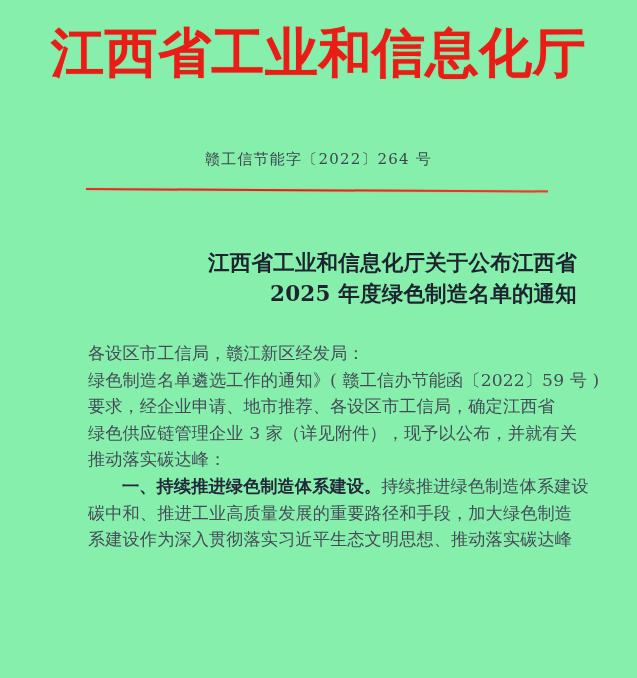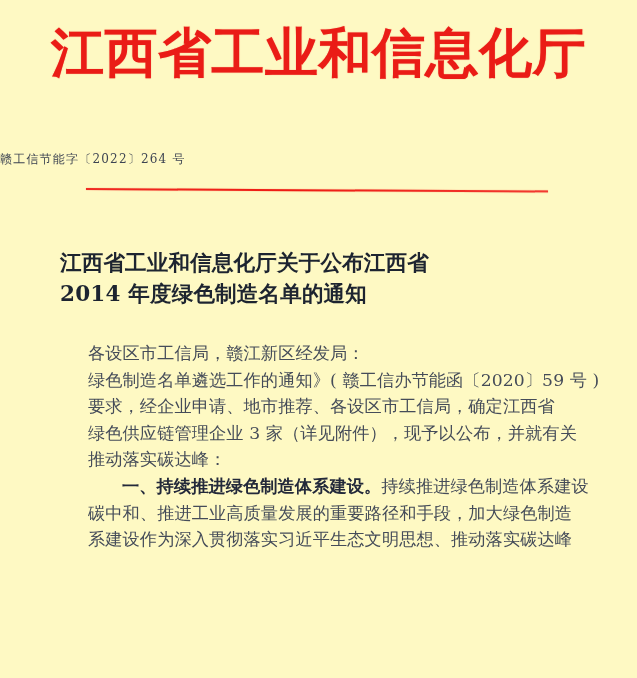--- a/index.html
+++ b/index.html
@@ -7,21 +7,21 @@
     padding: 0;
     background: #ffffff;
   }
   body {
     font-family: "DejaVu Serif", "Liberation Serif", serif;
   }
   .page {
     position: relative;
     width: 637px;
     height: 678px;
-    background: #fef9c3;
+    background: #86efac;
     overflow: hidden;
   }
 
   
   .masthead {
     position: absolute;
     left: 0;
     top: 22px;
     width: 637px;
     text-align: center;
@@ -37,23 +37,23 @@
     letter-spacing: 0.5px;
     text-shadow: 0 0 1px rgba(234,28,22,0.55);
   }
 
   
   .doc-number {
     position: absolute;
     left: 0;
     top: 148px;
     width: 637px;
-    text-align: left;
+    text-align: center;
     font-family: "DejaVu Serif", "Liberation Serif", serif;
-    font-size: 12px;
+    font-size: 15px;
     line-height: 22px;
     color: #3d4452;
     letter-spacing: 1.2px;
     white-space: nowrap;
   }
 
   
   .red-rule {
     position: absolute;
     left: 86px;
@@ -65,21 +65,21 @@
     transform-origin: left center;
     box-shadow: 0 0 1px rgba(240,40,32,0.6);
   }
 
   
   .doc-title {
     position: absolute;
     left: 60px;
     top: 247px;
     width: 517px;
-    text-align: left;
+    text-align: right;
     font-family: "DejaVu Serif", "Liberation Serif", serif;
     font-size: 21.5px;
     line-height: 31px;
     font-weight: 700;
     color: #1d2430;
     letter-spacing: 0.2px;
   }
   .doc-title .tline {
     display: block;
     white-space: nowrap;
@@ -117,28 +117,28 @@
   <div class="masthead">
     <span class="masthead-text">江西省工业和信息化厅</span>
   </div>
 
   <div class="doc-number">赣工信节能字〔2022〕264 号</div>
 
   <div class="red-rule"></div>
 
   <div class="doc-title">
     <span class="tline">江西省工业和信息化厅关于公布江西省</span>
-    <span class="tline">2014 年度绿色制造名单的通知</span>
+    <span class="tline">2025 年度绿色制造名单的通知</span>
   </div>
 
   <div class="body-block">
 
     <span class="body-line">各设区市工信局，赣江新区经发局：</span>
 
-    <span class="body-line">绿色制造名单遴选工作的通知》( 赣工信办节能函〔2020〕59 号 )</span>
+    <span class="body-line">绿色制造名单遴选工作的通知》( 赣工信办节能函〔2022〕59 号 )</span>
     <span class="body-line">要求，经企业申请、地市推荐、各设区市工信局，确定江西省</span>
     <span class="body-line">绿色供应链管理企业 3 家（详见附件），现予以公布，并就有关</span>
     <span class="body-line">推动落实碳达峰：</span>
 
     <span class="body-line indent"><span class="section-head">一、持续推进绿色制造体系建设。</span><span>持续推进绿色制造体系建设</span></span>
     <span class="body-line">碳中和、推进工业高质量发展的重要路径和手段，加大绿色制造</span>
     <span class="body-line">系建设作为深入贯彻落实习近平生态文明思想、推动落实碳达峰</span>
 
   </div>
 

